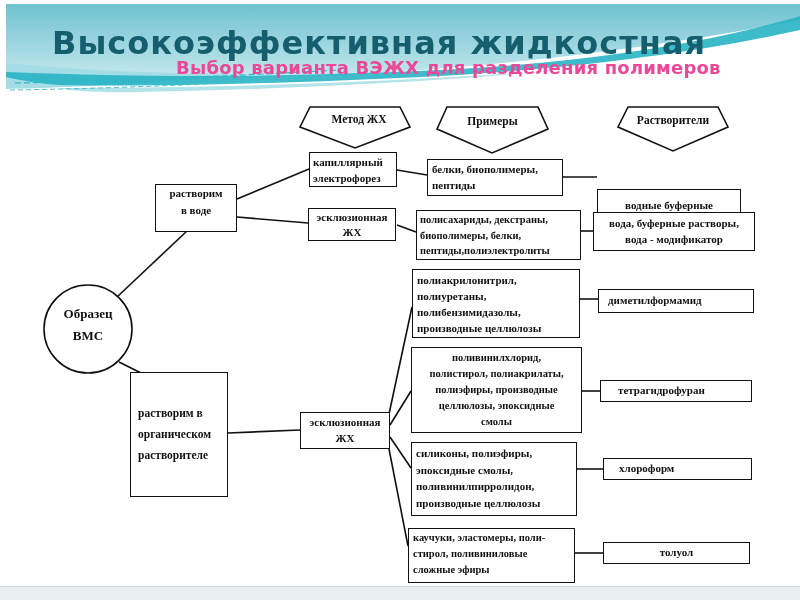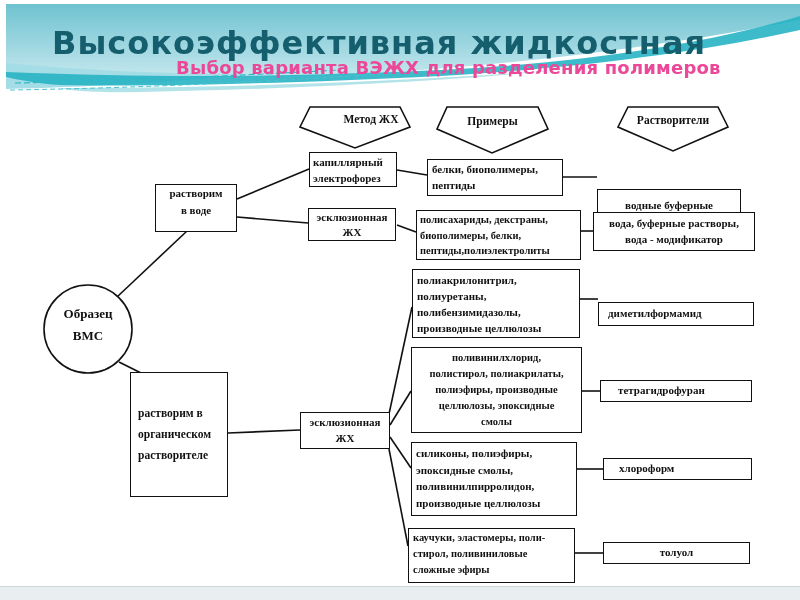--- a/index.html
+++ b/index.html
@@ -97,21 +97,21 @@
 
   <g stroke="#111" stroke-width="1.6" fill="#fff">
     <polygon points="310,107 400,107 410,127 355,148 300,127"></polygon>
     <polygon points="447,107 538,107 548,129 492,153 437,129"></polygon>
     <polygon points="628,107 718,107 728,127 673,151 618,127"></polygon>
 
     <circle cx="88" cy="329" r="44"></circle>
   </g>
 </svg>
 
-<div class="pent-label" style="left:316px;top:113px;width:110px;">Метод ЖХ</div>
+<div class="pent-label" style="left:304px;top:113px;width:110px;">Метод ЖХ</div>
 <div class="pent-label" style="left:437px;top:115px;width:111px;">Примеры</div>
 <div class="pent-label" style="left:618px;top:114px;width:110px;">Растворители</div>
 
 <div class="circle-label" style="left:48px;top:303px;width:80px;">Образец
 ВМС</div>
 
 <div class="node c" style="left:155px;top:184px;width:82px;height:48px;padding-top:0;line-height:17px;">растворим
 в воде</div>
 <div class="node vflex" style="left:130px;top:372px;width:98px;height:125px;padding-left:7px;font-size:11.5px;line-height:21px;">растворим в
 органическом
@@ -143,18 +143,18 @@
 поливинилпирролидон,
 производные целлюлозы</div>
 <div class="node" style="left:408px;top:528px;width:167px;height:55px;padding:1px 0 0 4px;line-height:16px;font-size:10.5px;">каучуки, эластомеры, поли-
 стирол, поливиниловые
 сложные эфиры</div>
 
 <div class="node c" style="left:597px;top:161px;width:144px;height:33px;padding-top:8px;line-height:15px;margin-top:28px;">водные буферные
 растворы</div>
 <div class="node c" style="left:593px;top:212px;width:162px;height:39px;padding-top:2px;line-height:16px;font-size:11px;">вода, буферные растворы,
 вода - модификатор</div>
-<div class="node" style="left:598px;top:302px;width:156px;height:24px;line-height:21px;padding-left:9px;">диметилформамид</div>
+<div class="node" style="left:598px;top:289px;width:156px;height:24px;line-height:21px;padding-left:9px;">диметилформамид</div>
 <div class="node" style="left:600px;top:380px;width:152px;height:22px;line-height:19px;padding-left:17px;">тетрагидрофуран</div>
 <div class="node" style="left:603px;top:458px;width:149px;height:22px;line-height:19px;padding-left:15px;">хлороформ</div>
 <div class="node c" style="left:603px;top:542px;width:147px;height:22px;line-height:19px;">толуол</div>
 
 <div class="bottom-strip"></div>
 
 </body></html>

